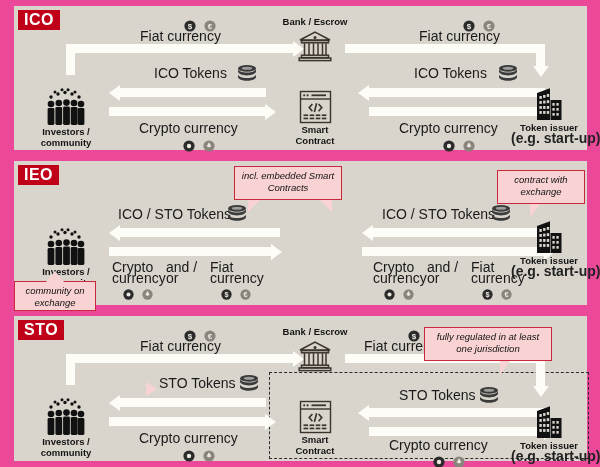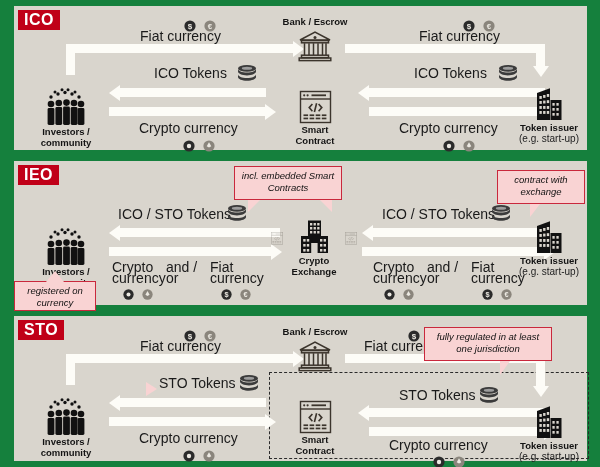--- a/index.html
+++ b/index.html
@@ -1,29 +1,29 @@
 <!DOCTYPE html>
 <html><head>
 <meta charset="utf-8">
 <style>
   html,body{margin:0;padding:0;background:#ffffff;}
   body{width:600px;height:467px;font-family:"Liberation Sans",sans-serif;overflow:hidden;}
-  #page{position:relative;width:600px;height:467px;background:#15803d;}
+  #page{position:relative;width:600px;height:467px;background:#ec4899;}
 
   .panel{position:absolute;left:14px;width:573px;background:#d9d5cd;}
   #panel-ico{top:6px;height:144px;}
   #panel-ieo{top:161px;height:144px;}
   #panel-sto{top:316px;height:145px;}
 
   .badge{position:absolute;left:4px;top:4px;background:#c00018;color:#fff;
     font-weight:bold;font-size:16px;letter-spacing:.5px;padding:1px 6px 2px 6px;line-height:17px;}
 
   .node{position:absolute;text-align:center;}
   .node-label{font-size:9.5px;font-weight:bold;color:#141414;line-height:11px;white-space:nowrap;}
-  .node-sub{font-size:10px;font-weight:normal;color:#222;line-height:11px;white-space:nowrap;}
+  .node-sub{font-size:14px;font-weight:bold;color:#222;line-height:11px;white-space:nowrap;}
 
   .flowlabel{position:absolute;font-size:14px;color:#1a1a1a;
     line-height:11px;white-space:nowrap;}
   .flowlabel.wrap{white-space:normal;}
 
   .arrow{position:absolute;background:#fdfcf7;}
   .arrowhead{position:absolute;width:0;height:0;}
   .ah-right{border-top:8px solid transparent;border-bottom:8px solid transparent;border-left:11px solid #fdfcf7;}
   .ah-left{border-top:8px solid transparent;border-bottom:8px solid transparent;border-right:11px solid #fdfcf7;}
   .ah-down{border-left:8px solid transparent;border-right:8px solid transparent;border-top:11px solid #fdfcf7;}
@@ -363,53 +363,38 @@
   </div>
 
   <div class="node" style="left:17px;top:67px;width:70px;">
     <svg style="margin:0 auto;" width="42" height="38" viewBox="0 0 42 38">
           <use href="#sym-people"></use>
         </svg>
     <div class="node-label">Investors /</div>
     <div class="node-label">community</div>
   </div>
 
-  <div class="node" style="left:255px;top:58px;width:90px;">
-    <div style="position:relative;height:36px;">
-      <svg style="position:absolute;left:1px;top:13px;opacity:.30;" width="14" height="13" viewBox="0 0 33 34">
-            <use href="#sym-contract"></use>
-          </svg>
-      <svg style="position:absolute;left:75px;top:13px;opacity:.30;" width="14" height="13" viewBox="0 0 33 34">
-            <use href="#sym-contract"></use>
-          </svg>
-      <svg style="position:absolute;left:28px;top:0;" width="35" height="36" viewBox="0 0 35 36">
-            <use href="#sym-exchange"></use>
-          </svg>
-    </div>
-    <div class="node-label">Crypto</div>
-    <div class="node-label">Exchange</div>
-  </div>
 
   <div class="node" style="left:497px;top:58px;width:76px;">
     <svg style="margin:0 auto;" width="30" height="36" viewBox="0 0 30 36">
           <use href="#sym-issuer"></use>
         </svg>
     <div class="node-label">Token issuer</div>
     <div class="node-sub">(e.g. start-up)</div>
   </div>
 </div>
 
 <div class="callout" style="left:234px;top:166px;width:108px;height:34px;">incl. embedded Smart Contracts</div>
 <div class="tail" style="left:248px;top:199.5px;border-left:12px solid #f9d3d3;border-bottom:12px solid transparent;"></div>
 <div class="tail" style="left:320px;top:199.5px;border-right:12px solid #f9d3d3;border-bottom:12px solid transparent;"></div>
 
 <div class="callout" style="left:497px;top:170px;width:88px;height:34px;text-align:center;">contract with exchange</div>
 <div class="tail" style="left:530px;top:203.5px;border-left:10px solid #f9d3d3;border-bottom:13px solid transparent;"></div>
 
-<div class="callout" style="left:14px;top:281px;width:82px;height:30px;">registered on currency</div>
+<div class="callout" style="left:14px;top:281px;width:82px;height:30px;">community on exchange</div>
 <div class="tail" style="left:46px;top:271px;border-left:9px solid transparent;border-right:9px solid transparent;border-bottom:11px solid #f9d3d3;"></div>
 
 <div class="panel" id="panel-sto">
 
   <div class="badge">STO</div>
 
   <div class="dashbox" style="left:255px;top:56px;width:318px;height:85px;"></div>
 
   <div class="icons-row" style="left:146px;top:10px;width:80px;">
     <svg class="inline-svg" width="12" height="12" viewBox="0 0 12 12">

